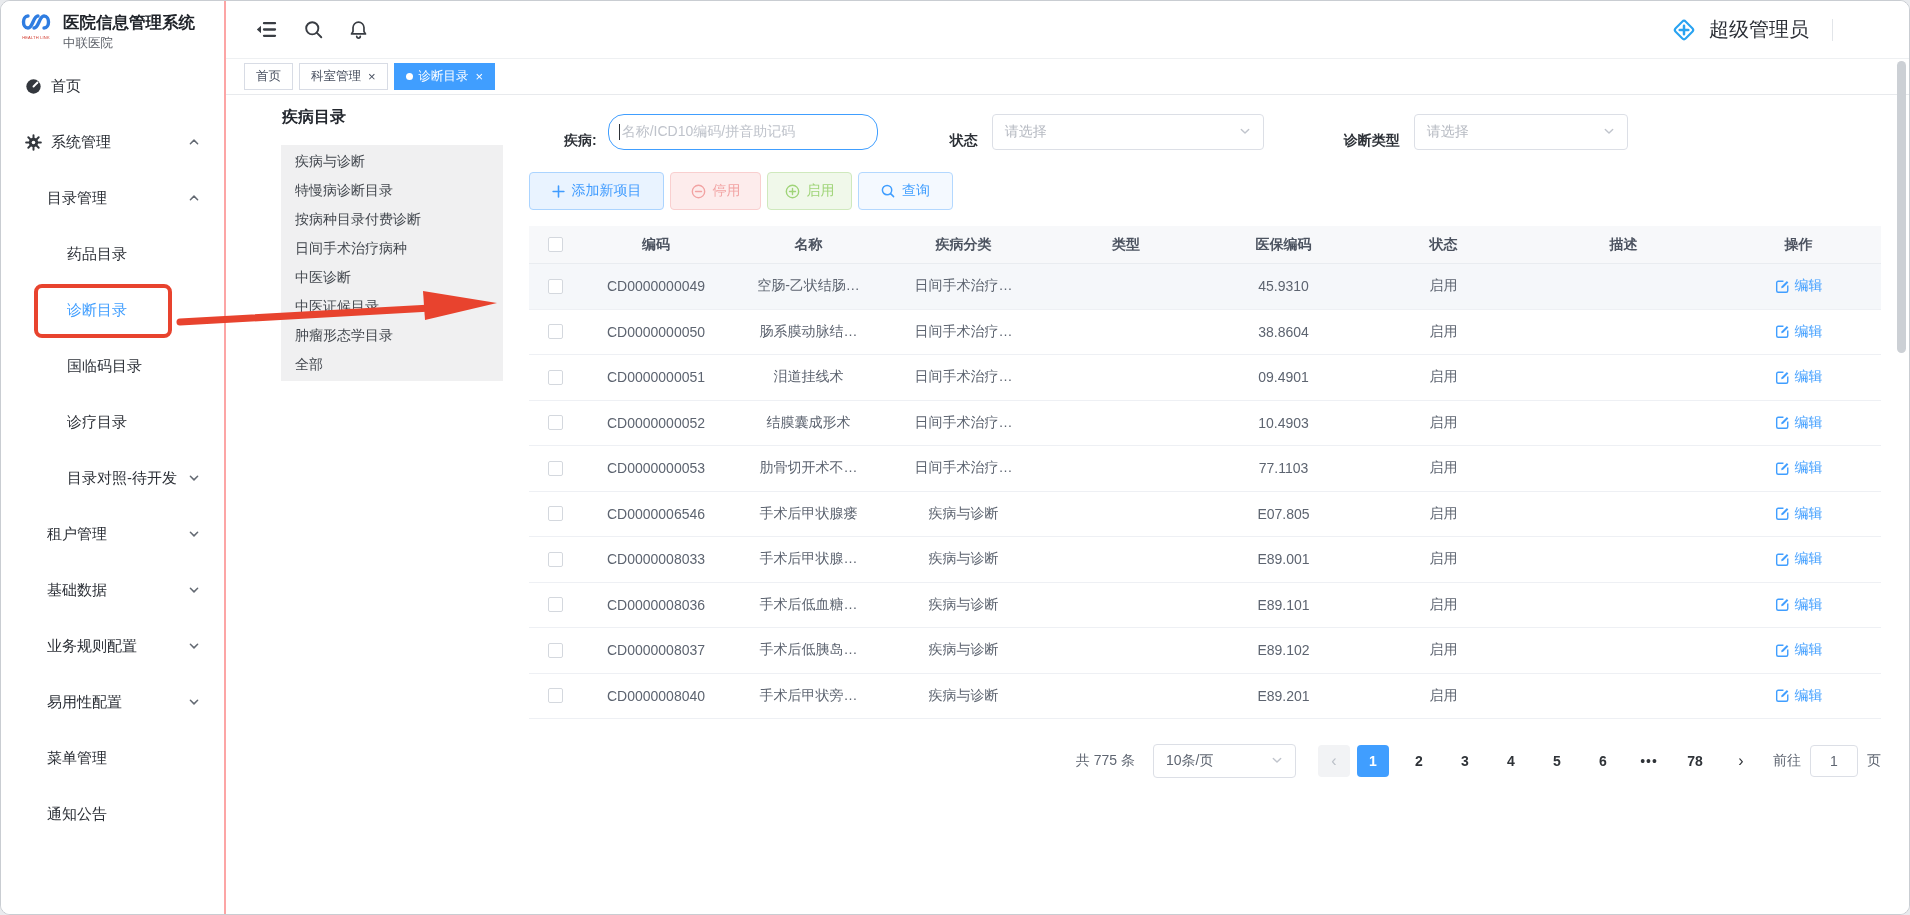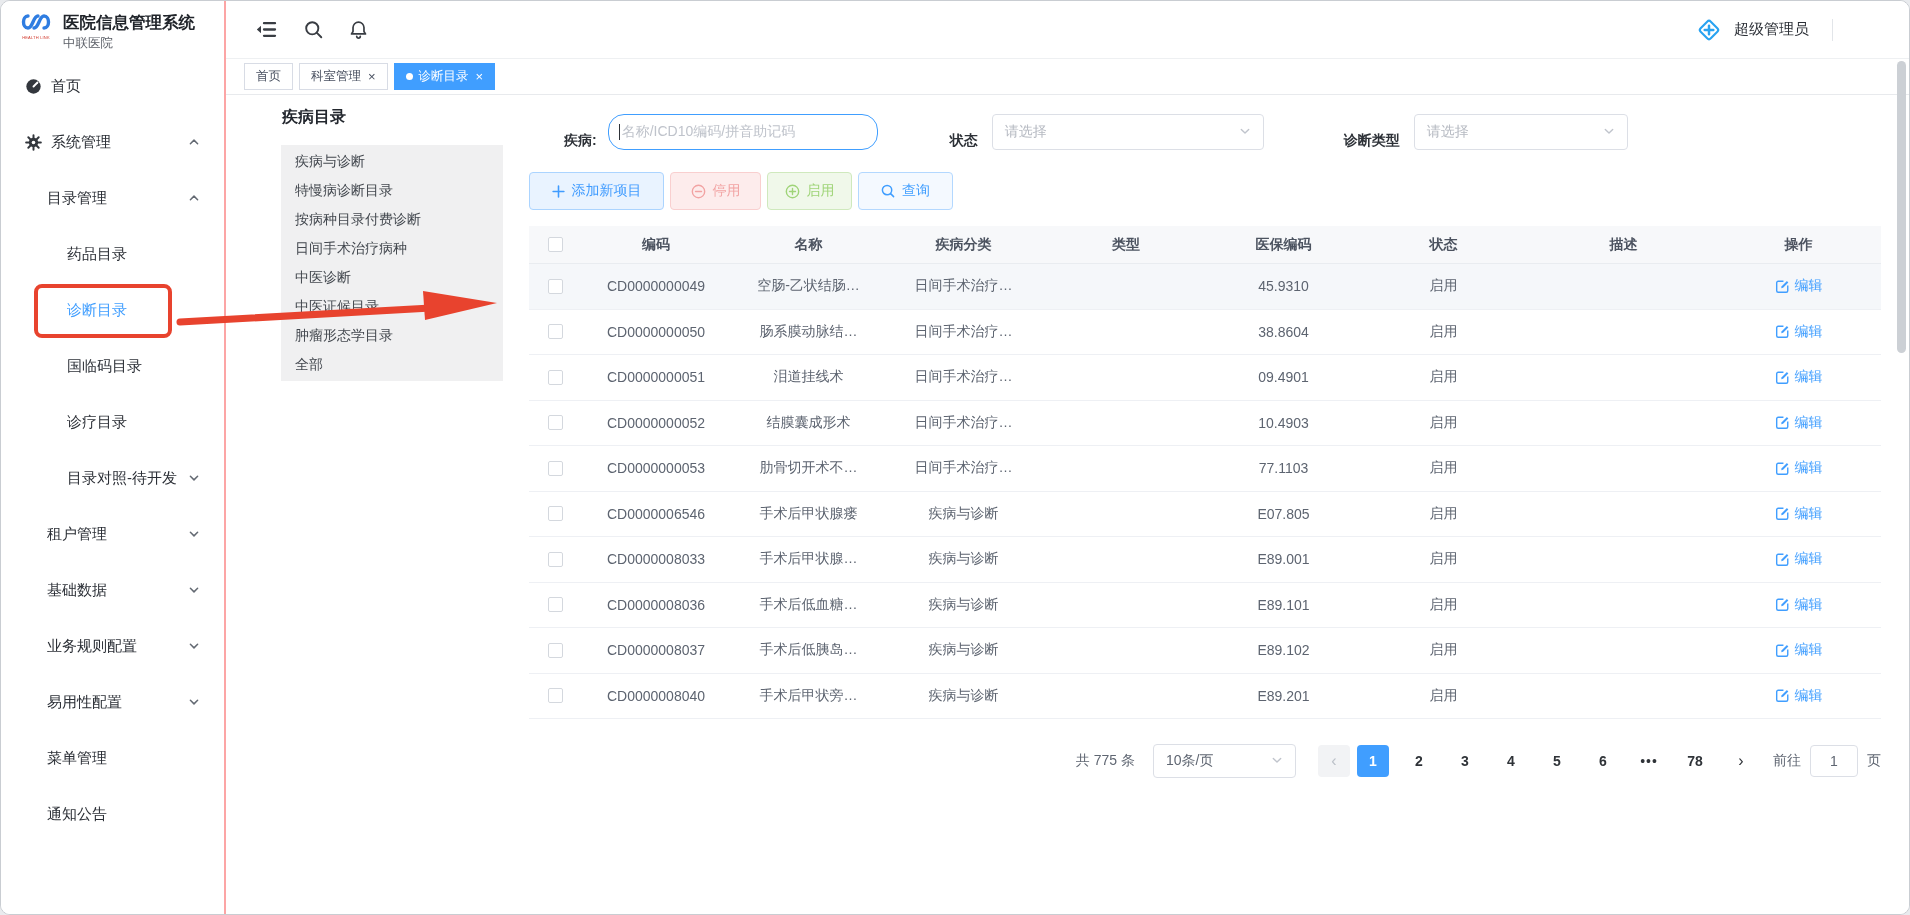--- a/index.html
+++ b/index.html
@@ -22,21 +22,21 @@
   .mi-l2{padding-left:46px;}
   .mi-l3{padding-left:66px;}
   .menu-item .caret{margin-left:auto;margin-right:24px;}
   .mi-l3 .caret{margin-right:24px;}
   .menu-item.active{color:#409eff;}
   
   .header{position:absolute;left:225px;right:0;top:0;height:58px;background:#fff;border-bottom:1px solid #eef0f2;display:flex;align-items:center;}
   .header-icons{display:flex;align-items:center;gap:27px;padding-left:30px;}
   .hicon{display:inline-flex;align-items:center;cursor:pointer;}
   .header-right{margin-left:auto;display:flex;align-items:center;gap:11px;padding-right:76px;}
-  .user-name{font-size:15px;color:#2b2f36;}
+  .user-name{font-size:20px;color:#2b2f36;}
   .user-divider{width:1px;height:22px;background:#e2e5e9;margin-left:12px;}
   
   .tabbar{position:absolute;left:225px;right:0;top:58px;height:36px;background:#fff;border-bottom:1px solid #e8eaed;display:flex;align-items:center;gap:6px;padding-left:18px;}
   .tab{height:27px;display:inline-flex;align-items:center;gap:6px;padding:0 11px;border:1px solid #d8dce5;background:#fff;font-size:12.5px;color:#495060;cursor:pointer;white-space:nowrap;}
   .tab.active{background:#409eff;border-color:#409eff;color:#fff;}
   .tab .dot{width:7px;height:7px;border-radius:50%;background:#fff;}
   .tab .close{font-size:13px;line-height:1;margin-left:1px;cursor:pointer;}
   
   .content{position:absolute;left:225px;right:0;top:95px;bottom:0;background:#fff;}
   .catalog-title{position:absolute;left:56px;top:11px;font-size:16px;font-weight:600;color:#23272e;}

